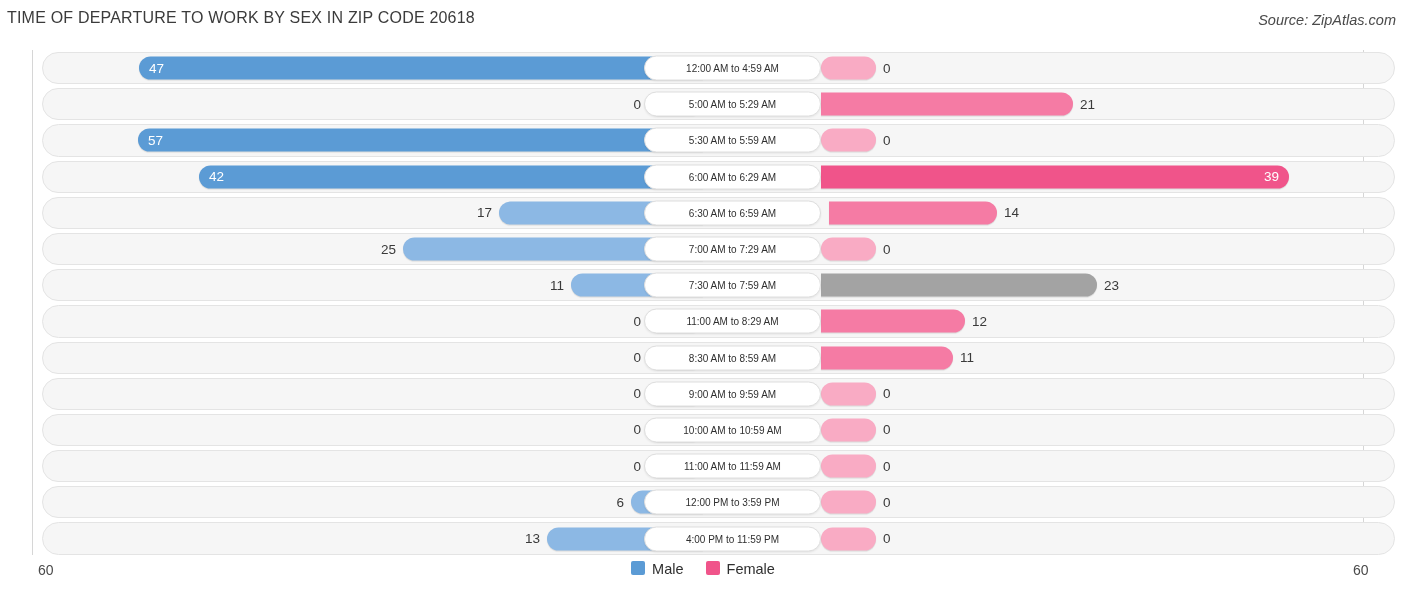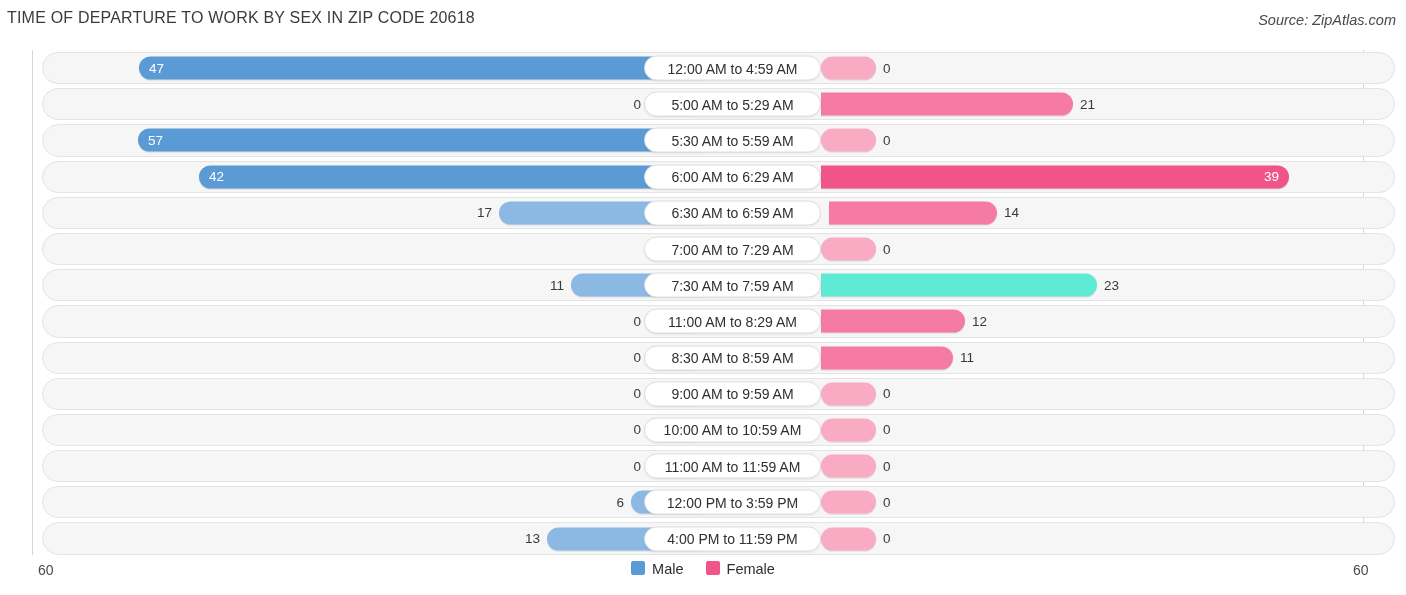--- a/index.html
+++ b/index.html
@@ -142,21 +142,21 @@
     width: 177px;
     top: 50%;
     transform: translateY(-50%);
     height: 25px;
     background: #ffffff;
     border: 1px solid #dedede;
     border-radius: 13px;
     display: flex;
     align-items: center;
     justify-content: center;
-    font-size: 14px;
+    font-size: 10px;
     color: #2f2f2f;
     white-space: nowrap;
     z-index: 5;
     box-shadow: 0 1px 2px rgba(0,0,0,0.07);
   }
 
   
   .footer {
     position: absolute;
     left: 0;
@@ -256,31 +256,34 @@
           <div class="bar bar-male" style="width: 204px; background: rgb(140, 184, 228);">
             <span class="val outside-male">17</span>
           </div>
           <div class="bar bar-female" style="width: 168px; background: rgb(245, 123, 164); margin-left: 8px;">
             <span class="val outside-female">14</span>
           </div>
           <div class="cat-pill">6:30 AM to 6:59 AM</div>
         </div>
         <div class="row">
           <div class="row-track"></div>
+          <div class="bar bar-male" style="width: 300px; background: rgb(140, 184, 228);">
+            <span class="val outside-male">25</span>
+          </div>
           <div class="bar bar-female stub" style="width: 55px; background: rgb(249, 171, 196);">
             <span class="val outside-female">0</span>
           </div>
           <div class="cat-pill">7:00 AM to 7:29 AM</div>
         </div>
         <div class="row">
           <div class="row-track"></div>
           <div class="bar bar-male" style="width: 132px; background: rgb(140, 184, 228);">
             <span class="val outside-male">11</span>
           </div>
-          <div class="bar bar-female" style="width: 276px; background: #5eead4;">
+          <div class="bar bar-female" style="width: 276px; background: #a3a3a3;">
             <span class="val outside-female">23</span>
           </div>
           <div class="cat-pill">7:30 AM to 7:59 AM</div>
         </div>
         <div class="row">
           <div class="row-track"></div>
           <div class="bar bar-male stub" style="width: 55px; background: rgb(168, 201, 236);">
             <span class="val outside-male">0</span>
           </div>
           <div class="bar bar-female" style="width: 144px; background: rgb(245, 123, 164);">

